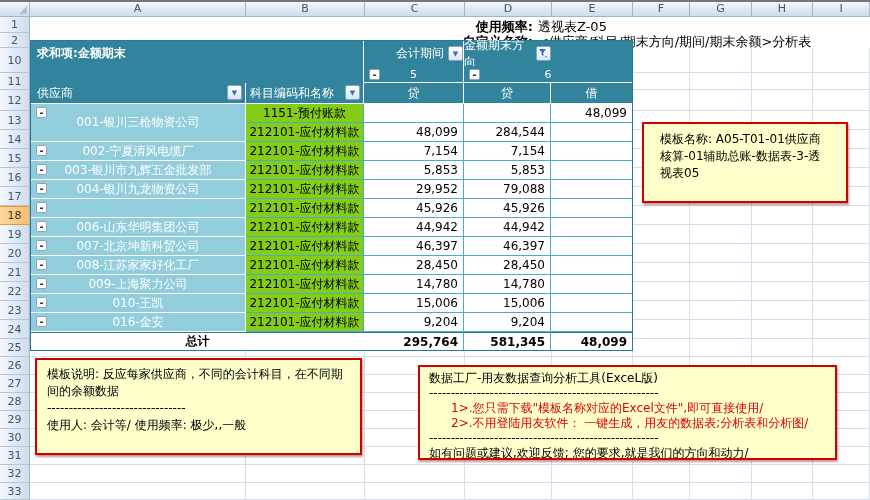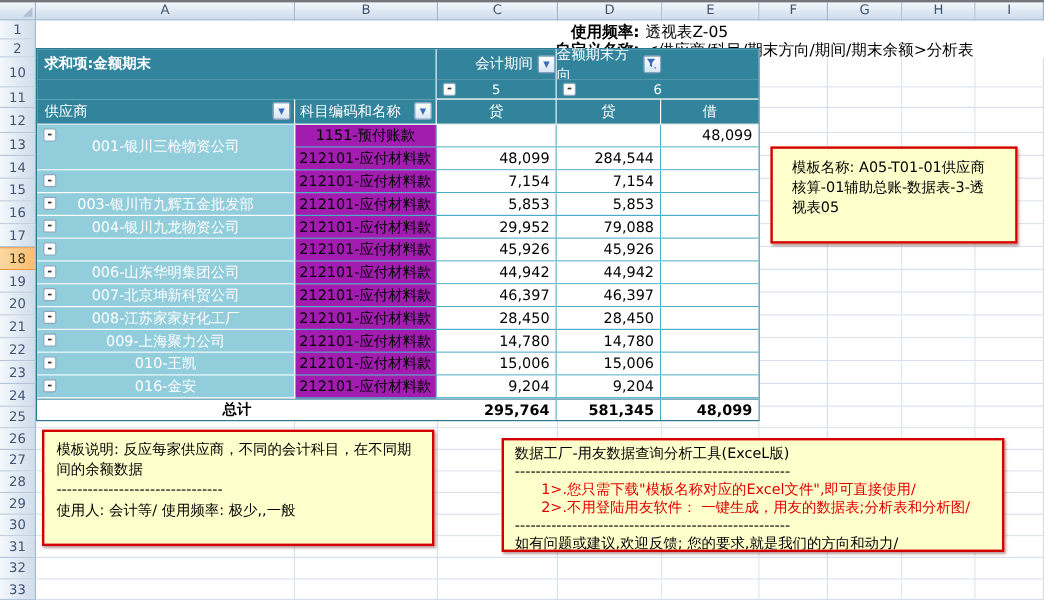--- a/index.html
+++ b/index.html
@@ -59,21 +59,21 @@
            display:inline-flex; align-items:center; justify-content:center; }
   .ddbtn.abs { position:absolute; right:3px; top:50%; margin-top:-8px; }
   .minus { width:11px; height:11px; background:#fff; border:1px solid #8ca6bf; border-radius:2px;
            color:#333; font-size:10px; line-height:8px; font-weight:bold;
            display:inline-flex; align-items:center; justify-content:center; }
   .minus.abs { position:absolute; left:5px; top:3px; }
 
   .sup { background:#92cddc; color:#fff; font-size:12px; border-right:1px solid #fff;
          border-bottom:1px solid #fff; display:flex; align-items:center; justify-content:center;
          position:relative; white-space:nowrap; }
-  .subj { background:#a21caf; color:#000; font-size:12px; border-right:1px solid #4bacc6;
+  .subj { background:#84cc16; color:#000; font-size:12px; border-right:1px solid #4bacc6;
           border-bottom:1px solid #4bacc6; display:flex; align-items:center; justify-content:center;
           white-space:nowrap; }
   .val { background:#fff; color:#000; font-size:12px; border-right:1px solid #4bacc6;
          border-bottom:1px solid #4bacc6; display:flex; align-items:center; justify-content:flex-end;
          padding-right:5px; }
   .val.last { border-right:none; }
   .tot { background:#fff; font-weight:bold; border-top:1px solid #2a7a91; font-size:12px; }
   .tot-label { grid-column:1/3; grid-row:16; display:flex; align-items:center; justify-content:center; }
   .tot-val { display:flex; align-items:center; justify-content:flex-end; padding-right:5px;
              border-right:1px solid #4bacc6; }
@@ -478,20 +478,21 @@
       <div class="subj" style="grid-area: 4 / 2;">1151-预付账款</div>
       <div class="val" style="grid-area: 4 / 3;"></div>
       <div class="val" style="grid-area: 4 / 4;"></div>
       <div class="val last" style="grid-area: 4 / 5;">48,099</div>
       <div class="subj" style="grid-area: 5 / 2;">212101-应付材料款</div>
       <div class="val" style="grid-area: 5 / 3;">48,099</div>
       <div class="val" style="grid-area: 5 / 4;">284,544</div>
       <div class="val last" style="grid-area: 5 / 5;"></div>
       <div class="sup" style="grid-area: 6 / 1 / span 1;">
         <span class="minus abs">-</span>
+        <span>002-宁夏清风电缆厂</span>
       </div>
       <div class="subj" style="grid-area: 6 / 2;">212101-应付材料款</div>
       <div class="val" style="grid-area: 6 / 3;">7,154</div>
       <div class="val" style="grid-area: 6 / 4;">7,154</div>
       <div class="val last" style="grid-area: 6 / 5;"></div>
       <div class="sup" style="grid-area: 7 / 1 / span 1;">
         <span class="minus abs">-</span>
         <span>003-银川市九辉五金批发部</span>
       </div>
       <div class="subj" style="grid-area: 7 / 2;">212101-应付材料款</div>

